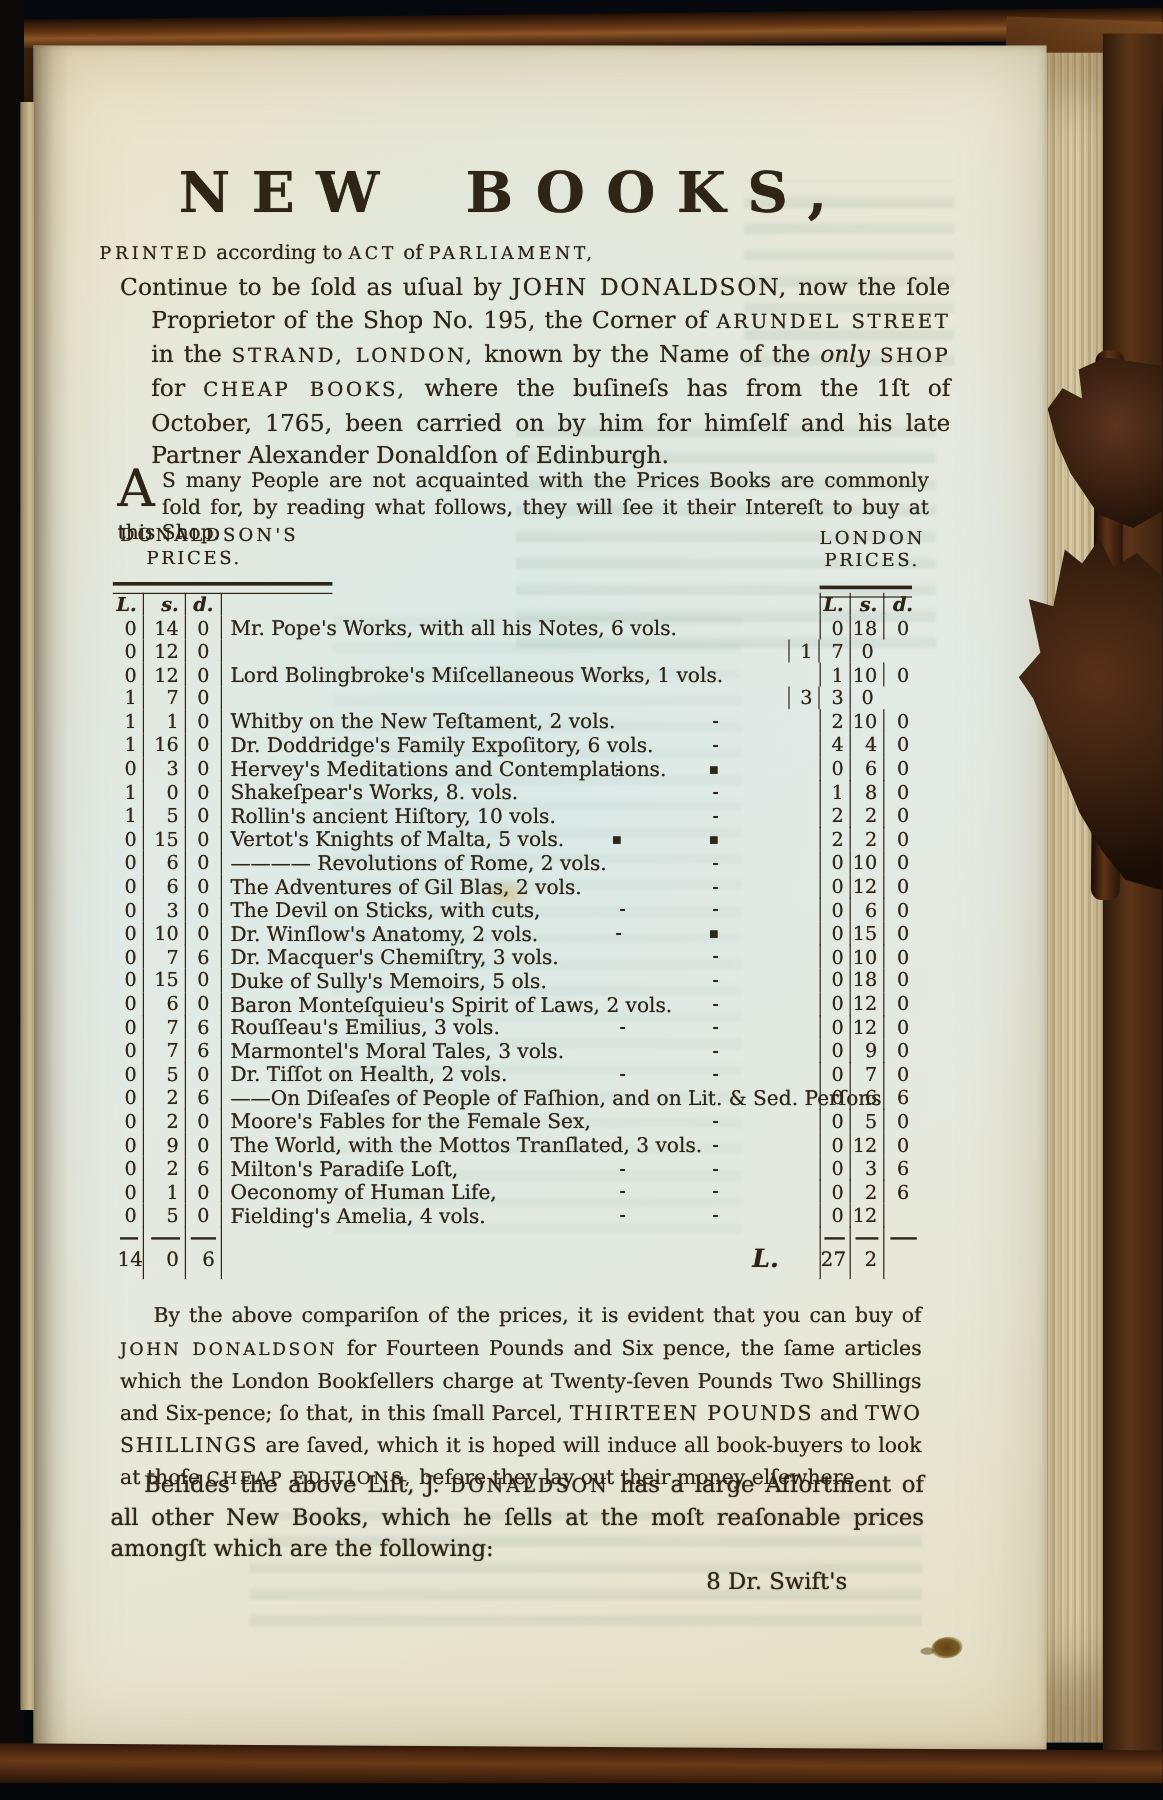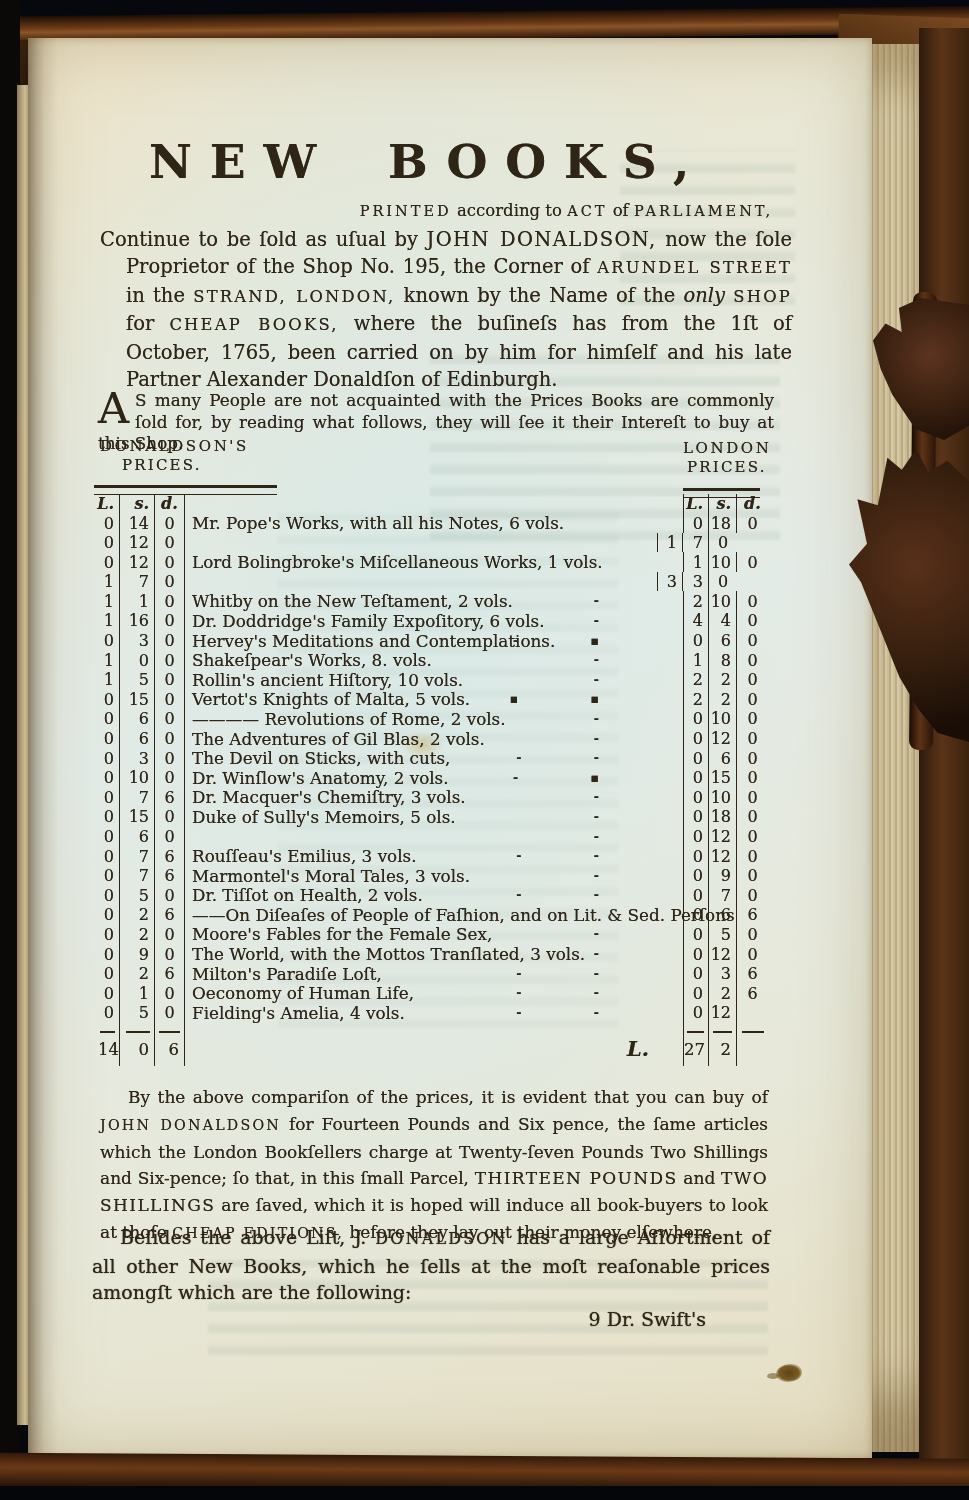--- a/index.html
+++ b/index.html
@@ -59,21 +59,21 @@
   .stain-y{position:absolute;left:372px;top:693px;width:44px;height:28px;border-radius:50%;
     background:radial-gradient(rgba(190,150,50,.38),rgba(190,150,50,0) 70%);}
   .blot{position:absolute;left:748px;top:1326px;width:26px;height:18px;border-radius:60% 40% 55% 45%;
     background:radial-gradient(#5f4416,#7a5a22 55%,rgba(122,90,34,0) 80%);filter:blur(.6px);}
   .blot::after{content:"";position:absolute;left:-9px;top:9px;width:12px;height:6px;border-radius:50%;
     background:rgba(110,80,30,.55);}
   
   .tx{position:absolute;text-shadow:0 0 .6px rgba(46,37,23,.7);}
   .title{left:55px;top:96px;width:690px;text-align:center;font-size:47px;font-weight:bold;
     letter-spacing:.38em;word-spacing:.42em;}
-  .subtitle{left:55px;top:163px;width:690px;text-align:right;font-size:16.5px;}
+  .subtitle{left:55px;top:163px;width:690px;text-align:left;font-size:16.5px;}
   .spc{font-size:.88em;letter-spacing:3px;}
   .spc2{font-size:.84em;letter-spacing:2.2px;}
   .bigcaps{letter-spacing:1.4px;}
   .it{font-style:italic;}
   .p1{left:72px;top:188px;width:666px;font-size:19.5px;line-height:27.4px;text-align:justify;
     padding-left:26px;text-indent:-26px;}
   .p2{left:70px;top:352px;width:676px;font-size:16.8px;line-height:21.5px;text-align:justify;}
   .dropcap{float:left;font-size:43px;line-height:34px;margin:1px 6px 0 0;}
   .hdr{font-size:15px;letter-spacing:2.6px;line-height:19px;}
   .hdr-left{left:72px;top:399px;}
@@ -361,20 +361,21 @@
             <div class=""></div>
             <div class="pc b-l b-r">0</div>
             <div class="pc b-r">18</div>
             <div class="pc ctr">0</div>
           </div>
           <div class="trow">
             <div class="pc b-r">0</div>
             <div class="pc b-r">6</div>
             <div class="pc ctr b-r">0</div>
             <div class="c-title">
+              <span>Baron Monteſquieu's Spirit of Laws, 2 vols.</span>
               <span class="lead">-</span>
             </div>
             <div class=""></div>
             <div class="pc b-l b-r">0</div>
             <div class="pc b-r">12</div>
             <div class="pc ctr">0</div>
           </div>
           <div class="trow">
             <div class="pc b-r">0</div>
             <div class="pc b-r">7</div>
@@ -516,21 +517,21 @@
         <div class="tcell">
             <span class="v"></span>
           </div>
       </div>
     </div>
 
     <div class="tx p3"><span>By the above compariſon of the prices, it is evident that you can buy of </span><span class="spc2">JOHN DONALDSON</span><span> for Fourteen Pounds and Six pence, the ſame articles which the London Bookſellers charge at Twenty-ſeven Pounds Two Shillings and Six-pence; ſo that, in this ſmall Parcel, </span><span class="bigcaps">THIRTEEN POUNDS</span><span> and </span><span class="bigcaps">TWO SHILLINGS</span><span> are ſaved, which it is hoped will induce all book-buyers to look at thoſe </span><span class="spc2">CHEAP EDITIONS,</span><span> before they lay out their money elſewhere.</span></div>
 
     <div class="tx p4">
       <span><span>Beſides the above Liſt, J. </span><span class="spc2">DONALDSON</span><span> has a large Aſſortment of all other New Books, which he ſells at the moſt reaſonable prices amongſt which are the following:</span></span>
-      <div class="catchword">9 Dr. Swift's</div>
+      <div class="catchword">8 Dr. Swift's</div>
     </div>
   </div>
 
   <div class="strap"></div>
   <div class="clasp clasp-upper"></div>
   <div class="clasp clasp-lower"></div>
   <div class="leather-bottom"></div>
   <div class="bottom-black"></div>
 </div>
 

